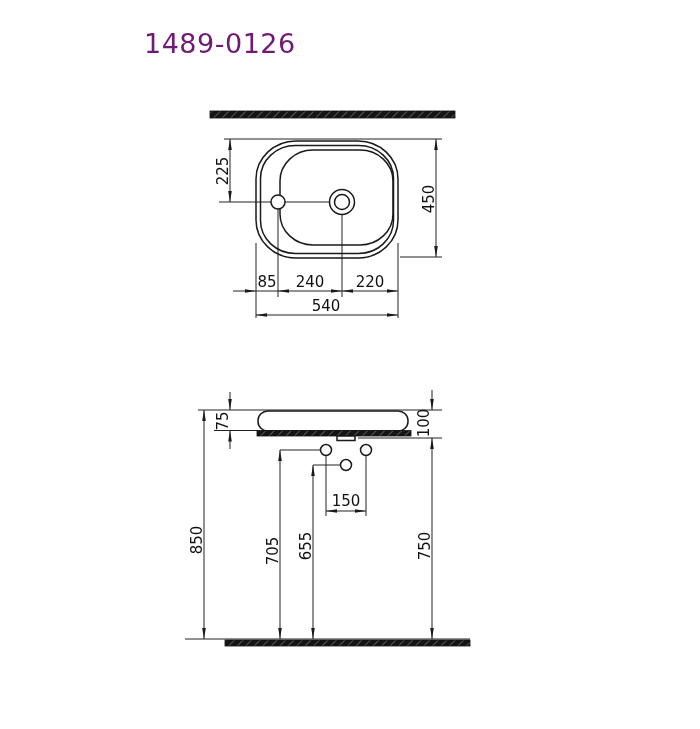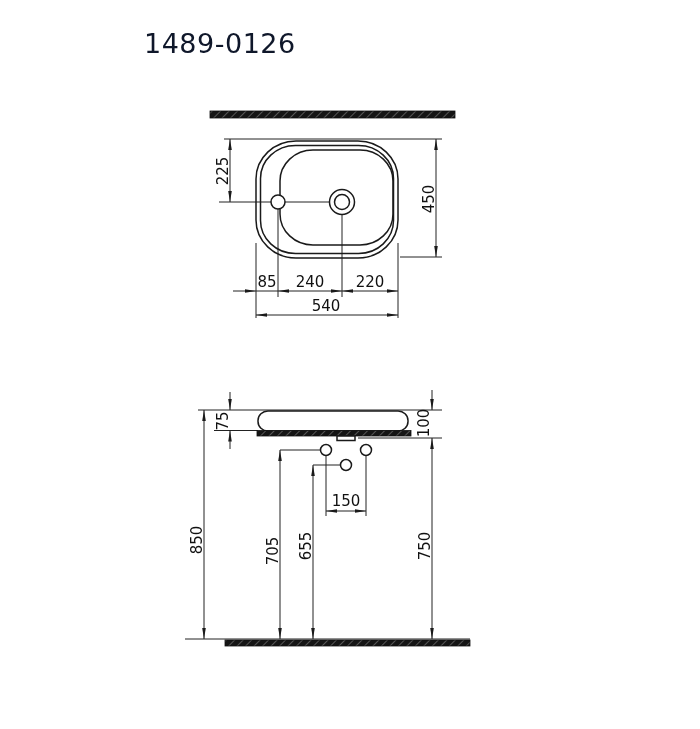--- a/index.html
+++ b/index.html
@@ -9,21 +9,21 @@
     height: 729px;
     background: #ffffff;
     font-family: "DejaVu Sans", "Liberation Sans", sans-serif;
     overflow: hidden;
   }
   .title {
     position: absolute;
     left: 144px;
     top: 28px;
     font-size: 27px;
-    color: #0f172a;
+    color: #701a75;
     letter-spacing: 0.5px;
     white-space: nowrap;
   }
   svg { position: absolute; left: 0; top: 0; }
   .shape   { fill: none; stroke: #1a1a1a; stroke-width: 1.5; }
   .shape-w { fill: #ffffff; stroke: #1a1a1a; stroke-width: 1.5; }
   .thin    { fill: none; stroke: #222222; stroke-width: 1; }
   .dimline { fill: none; stroke: #222222; stroke-width: 1; }
   .bar     { stroke: #111111; stroke-width: 0.8; }
   text.dim {

